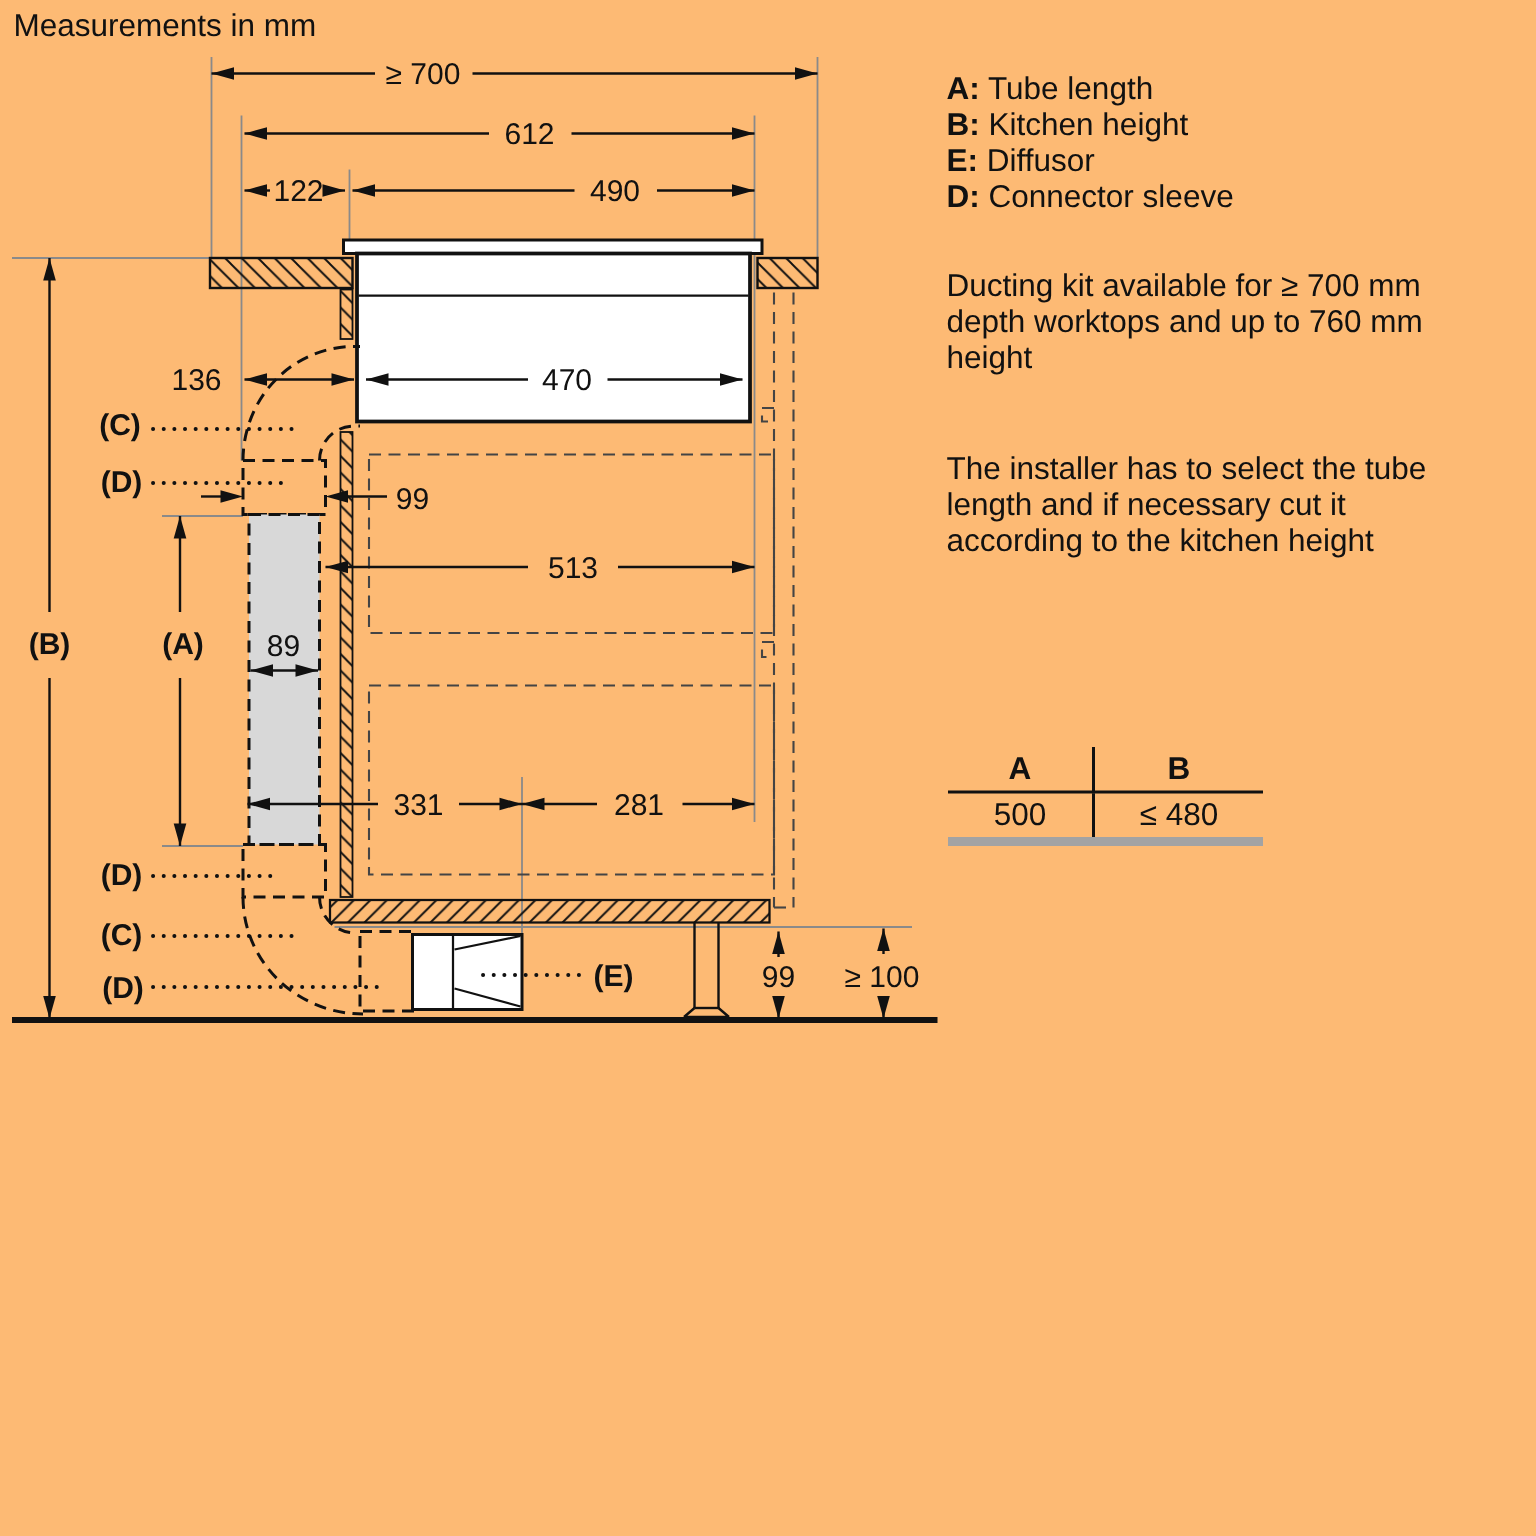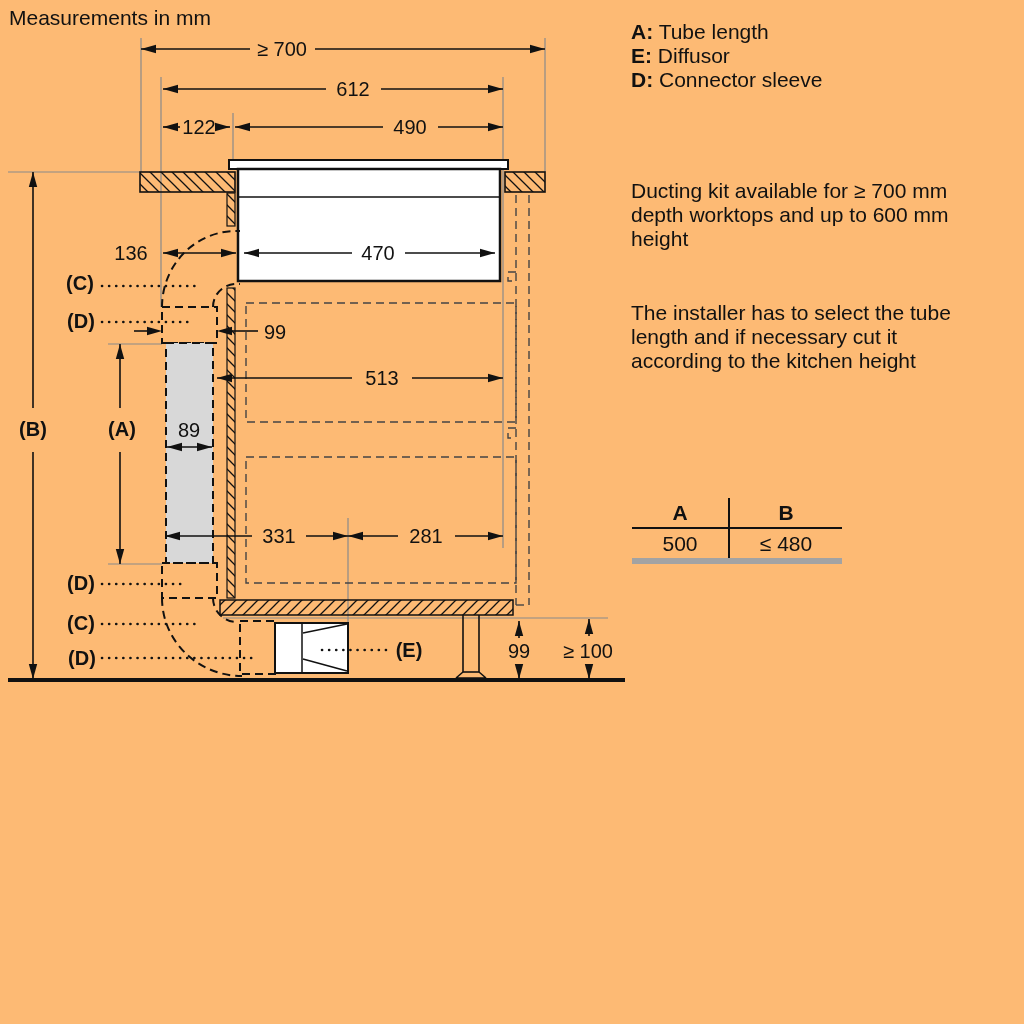--- a/index.html
+++ b/index.html
@@ -3,21 +3,21 @@
 <meta charset="utf-8">
 <style>
   html,body{margin:0;padding:0;background:#fff;}
   .stage{position:relative;width:1024px;height:1024px;background:#fdba74;overflow:hidden;
          font-family:"Liberation Sans",sans-serif;color:#111;}
   .title{position:absolute;left:9px;top:6px;font-size:21px;color:#111;}
   svg{position:absolute;left:0;top:0;}
   svg text{font-family:"Liberation Sans",sans-serif;fill:#111;font-size:20px;}
   svg text.lab{font-weight:bold;}
   .rightpanel{position:absolute;left:631px;top:0;width:393px;}
-  .legend{position:absolute;left:0;top:20px;font-size:21px;line-height:24px;}
+  .legend{position:absolute;left:0;top:48px;font-size:21px;line-height:24px;}
   .legend-row b{font-weight:bold;}
   .note{position:absolute;left:0;font-size:21px;line-height:24px;white-space:pre-line;width:390px;}
   .note1{top:179px;}
   .note2{top:301px;}
   .abtable{position:absolute;left:1px;top:498px;border-collapse:collapse;font-size:21px;}
   .abtable th,.abtable td{padding:0;text-align:center;font-weight:normal;height:29px;}
   .abtable th{font-weight:bold;}
   .abtable .ca{width:96px;border-right:2px solid #111;}
   .abtable .cb{width:112px;}
   .abtable thead th{border-bottom:2px solid #111;}
@@ -196,26 +196,27 @@
       <text class="lab" x="81" y="590">(D)</text>
       <text class="lab" x="81" y="630">(C)</text>
       <text class="lab" x="82" y="665">(D)</text>
       <text class="lab" x="409" y="657">(E)</text>
     </g>
   </svg>
 
   <div class="rightpanel">
     <div class="legend">
       <div class="legend-row"><b>A:</b> <span>Tube length</span></div>
+      <div class="legend-row"><b>B:</b> <span>Kitchen height</span></div>
       <div class="legend-row"><b>E:</b> <span>Diffusor</span></div>
       <div class="legend-row"><b>D:</b> <span>Connector sleeve</span></div>
     </div>
 
     <div class="note note1">Ducting kit available for ≥ 700 mm
-depth worktops and up to 600 mm
+depth worktops and up to 760 mm
 height</div>
     <div class="note note2">The installer has to select the tube
 length and if necessary cut it
 according to the kitchen height</div>
 
     <table class="abtable">
       <thead>
         <tr>
           <th class="ca">A</th>
           <th class="cb">B</th>

